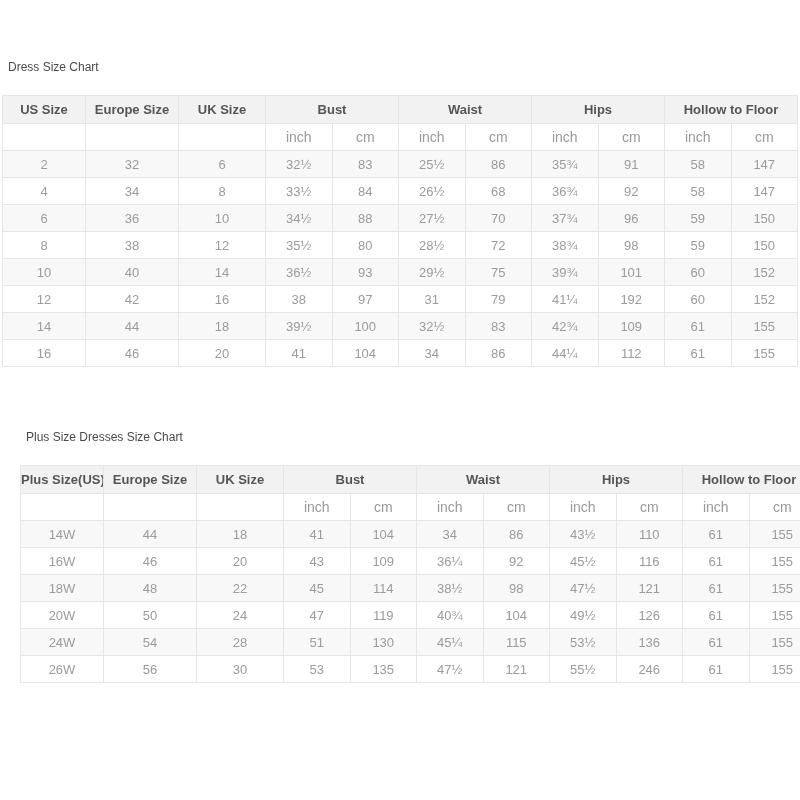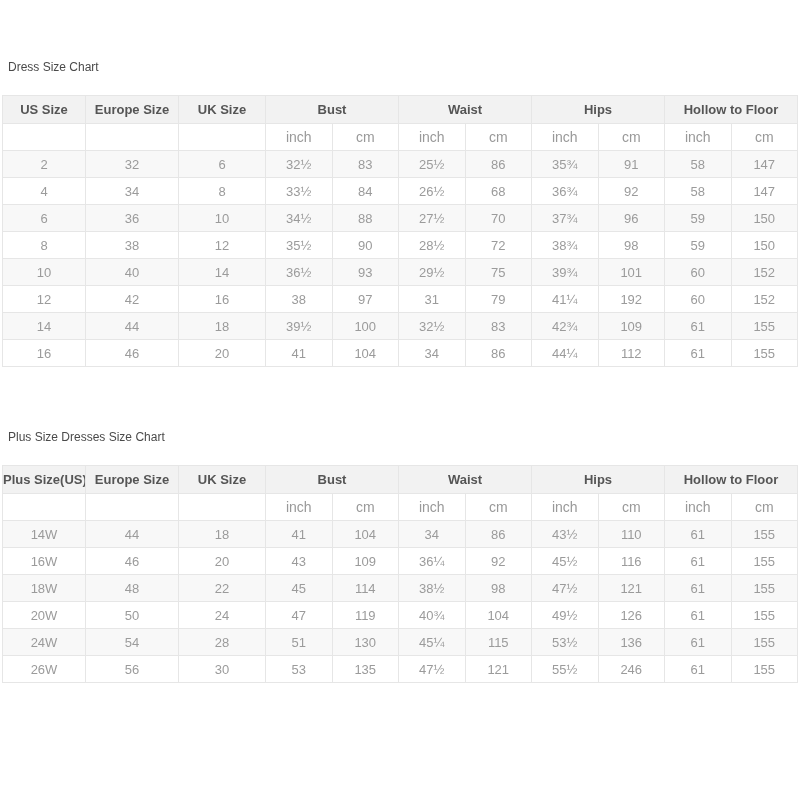--- a/index.html
+++ b/index.html
@@ -14,21 +14,21 @@
   * { box-sizing: border-box; }
   html, body {
     margin: 0; padding: 0;
     background: #ffffff;
     width: 800px;
     font-family: "Liberation Sans", sans-serif;
   }
   .page { width: 800px; min-height: 800px; }
   .table-block { padding: 0 2px; }
   .table-block.first { padding-top: 57px; }
-  .table-block.second { padding-top: 60px; }
+  .table-block.second { padding-top: 60px; margin-left: 18px; }
   .chart-title {
     font-size: 12px;
     font-weight: 400;
     color: var(--title-text);
     margin: 0 0 17px 6px;
     line-height: 21px;
   }
   table.size-table {
     border-collapse: collapse;
     table-layout: fixed;
@@ -148,21 +148,21 @@
             <td>37¾</td>
             <td>96</td>
             <td>59</td>
             <td>150</td>
           </tr>
           <tr>
             <td>8</td>
             <td>38</td>
             <td>12</td>
             <td>35½</td>
-            <td>90</td>
+            <td>80</td>
             <td>28½</td>
             <td>72</td>
             <td>38¾</td>
             <td>98</td>
             <td>59</td>
             <td>150</td>
           </tr>
           <tr>
             <td>10</td>
             <td>40</td>

